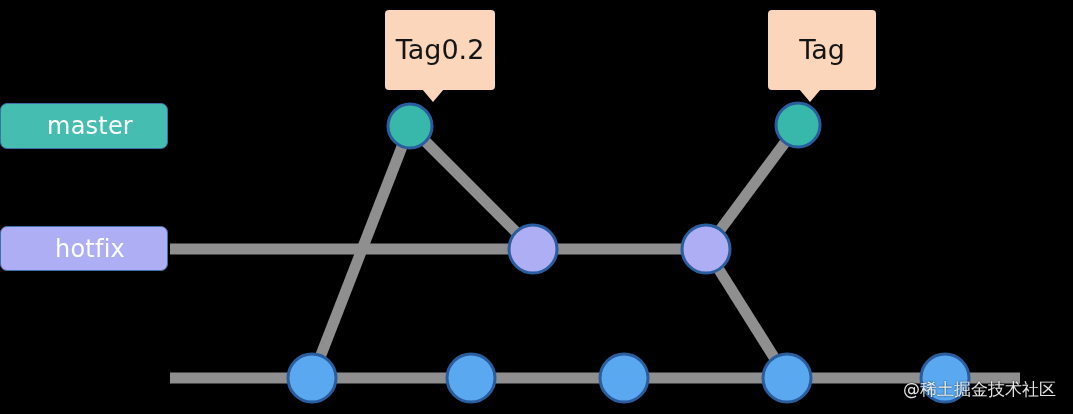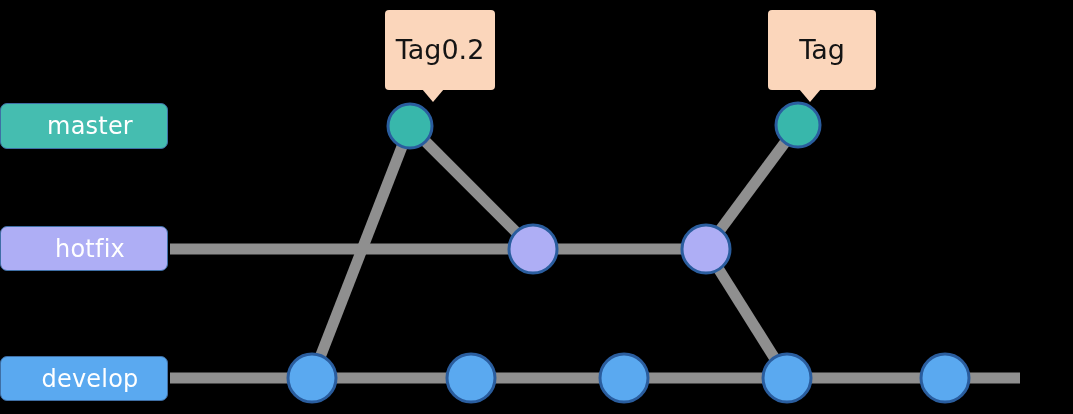--- a/index.html
+++ b/index.html
@@ -99,29 +99,27 @@
         <circle cx="945" cy="378" r="24" fill="#5aa9f0" stroke="#2a5d9e" stroke-width="3"></circle>
       </g>
   </svg>
 
   <div class="branch-label" style="left: 0px; top: 103px; width: 168px; height: 46px; background: rgb(69, 189, 176);">
     <span>master</span>
   </div>
   <div class="branch-label" style="left: 0px; top: 226px; width: 168px; height: 45px; background: rgb(174, 174, 245);">
     <span>hotfix</span>
   </div>
-  <div class="branch-label" style="left: 0px; top: 356px; width: 168px; height: 45px; background: rgb(90, 169, 240);">
-    <span>develop</span>
-  </div>
 
   <div class="tag-box" style="left: 385px; top: 10px; width: 110px; height: 80px; background: rgb(251, 214, 187);">
     <span class="tag-line">Tag</span>
     <span class="tag-line">0.2</span>
   </div>
   <div class="tag-pointer" style="left: 422px; top: 89px; border-top-color: rgb(251, 214, 187);"></div>
 
   <div class="tag-box" style="left: 768px; top: 10px; width: 108px; height: 80px; background: rgb(251, 214, 187);">
     <span class="tag-line">Tag</span>
   </div>
   <div class="tag-pointer" style="left: 799px; top: 89px; border-top-color: rgb(251, 214, 187);"></div>
 
+  <div class="watermark" style="left: 903px; top: 381px;">@稀土掘金技术社区</div>
 
 </div>
 
 </body></html>

